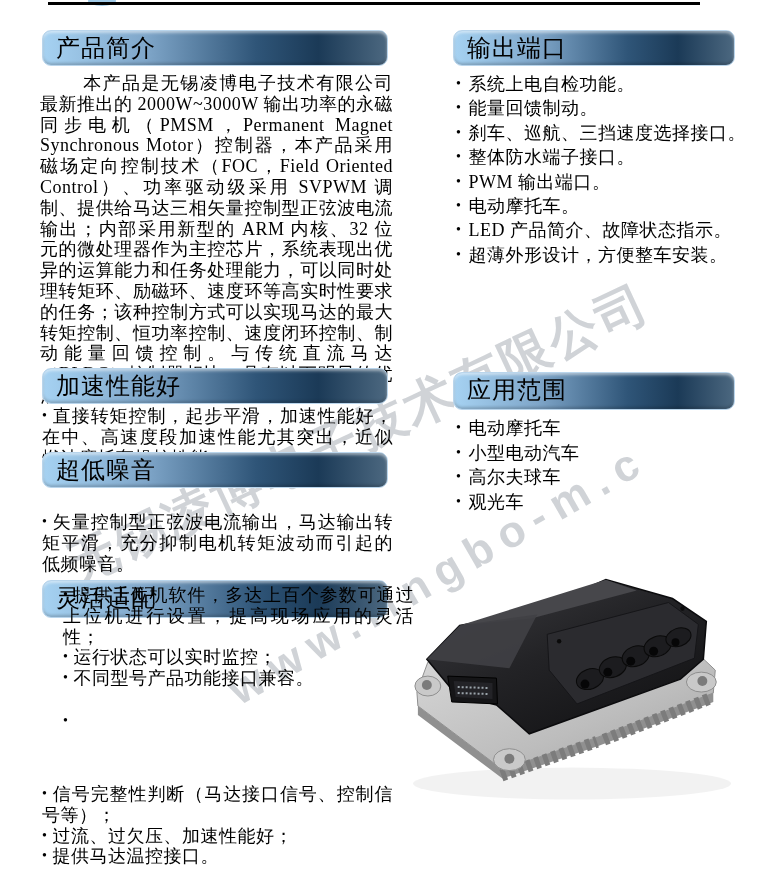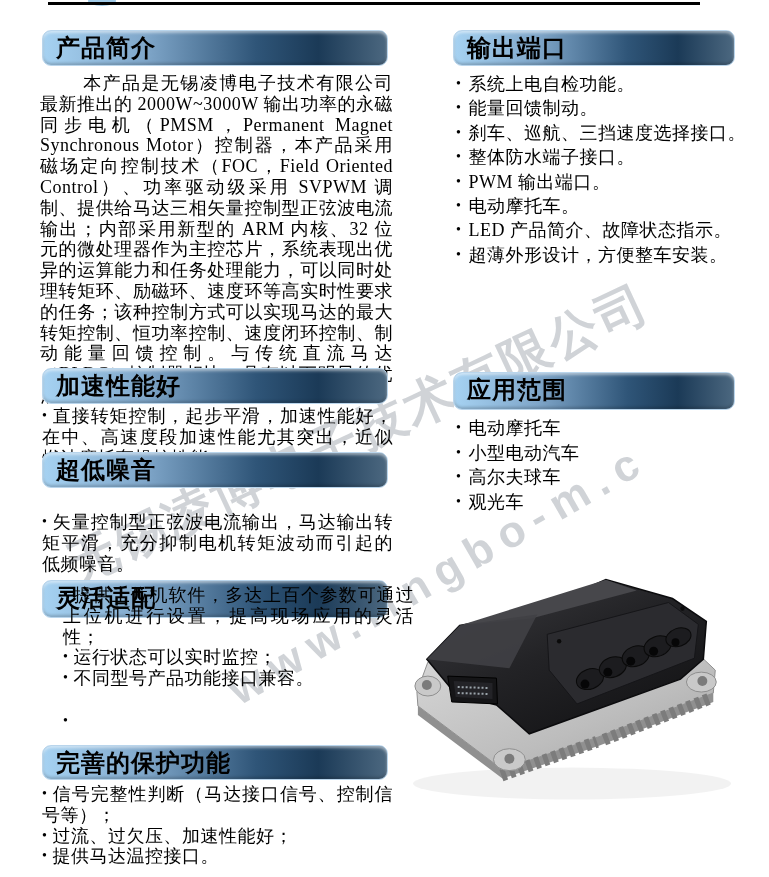--- a/index.html
+++ b/index.html
@@ -13,21 +13,21 @@
   
   .top-rule{position:absolute;left:48px;top:2px;width:652px;height:3px;background:#000;z-index:3;}
   .logo-sliver{position:absolute;left:88px;top:-4px;width:28px;height:10px;border-radius:50%;
                background:#8fc1e3;opacity:.85;z-index:2;}
   
   .hbar{position:absolute;z-index:2;height:34px;border-radius:9px;
         background:linear-gradient(90deg,var(--bar-light,#a6d2f2) 0%,#7fa6c9 30%,#2f5578 62%,
                    var(--bar-dark,#1b3a57) 80%,var(--bar-tip,#4c6880) 100%);
         border:1px solid #b9d5ec;
         box-shadow:inset 0 2px 3px rgba(255,255,255,.5), inset 0 -2px 3px rgba(0,0,0,.2);}
-  .hbar .htxt{display:block;padding-left:13px;line-height:33px;font-size:24px;font-weight:700;
+  .hbar .htxt{display:block;padding-left:13px;line-height:33px;font-size:24px;font-weight:400;
         color:#000;font-family:"Liberation Sans","DejaVu Sans",sans-serif;letter-spacing:1px;}
   .bar-l{left:42px;width:344px;}
   .bar-r{left:453px;width:280px;}
   .bar-intro{top:30px;} .bar-drive{top:368px;} .bar-noise{top:452px;}
   .bar-flex{top:580px;height:36px;} .bar-protect{top:745px;height:33px;}
   .bar-features{top:30px;} .bar-apps{top:372px;height:36px;}
   
   .tblock{position:absolute;z-index:2;}
   .body{font-size:18px;line-height:20.8px;letter-spacing:.5px;margin:0;text-align:justify;}
   .para{text-indent:2.4em;}
@@ -82,23 +82,20 @@
   <div class="hbar bar-l bar-flex">
     <span class="htxt">灵活适配</span>
   </div>
   <div class="tblock blk-flex">
     <p class="body"><span class="bchar">•</span><span>提供上位机软件，多达上百个参数可通过上位机进行设置，提高现场应用的灵活性；</span></p>
     <p class="body"><span class="bchar">•</span><span>运行状态可以实时监控；</span></p>
     <p class="body"><span class="bchar">•</span><span>不同型号产品功能接口兼容。</span></p>
     <p class="body sp"><span class="bchar">•</span><span></span></p>
   </div>
 
-  <div class="hbar bar-l bar-protect">
-    <span class="htxt">完善的保护功能</span>
-  </div>
   <div class="tblock blk-protect">
     <p class="body"><span class="bchar">•</span><span>信号完整性判断（马达接口信号、控制信号等）；</span></p>
     <p class="body"><span class="bchar">•</span><span>过流、过欠压、加速性能好；</span></p>
     <p class="body"><span class="bchar">•</span><span>提供马达温控接口。</span></p>
   </div>
 
   <div class="hbar bar-r bar-features">
     <span class="htxt">输出端口</span>
   </div>
   <div class="tblock blk-features">

